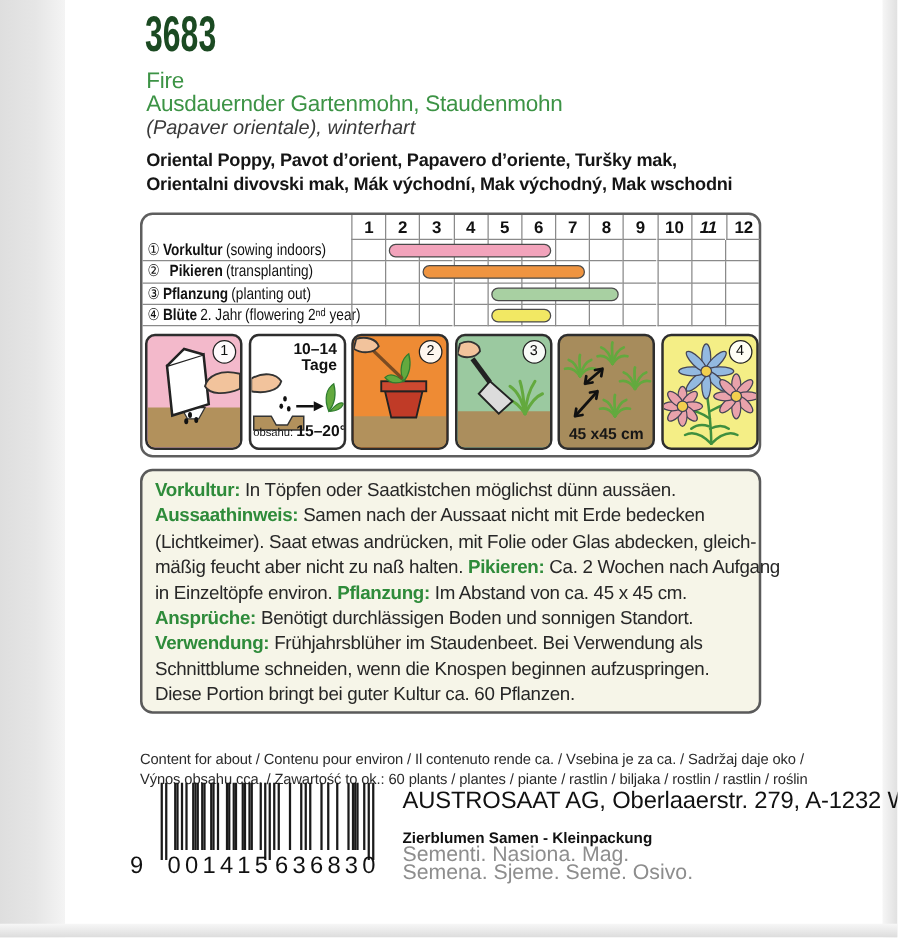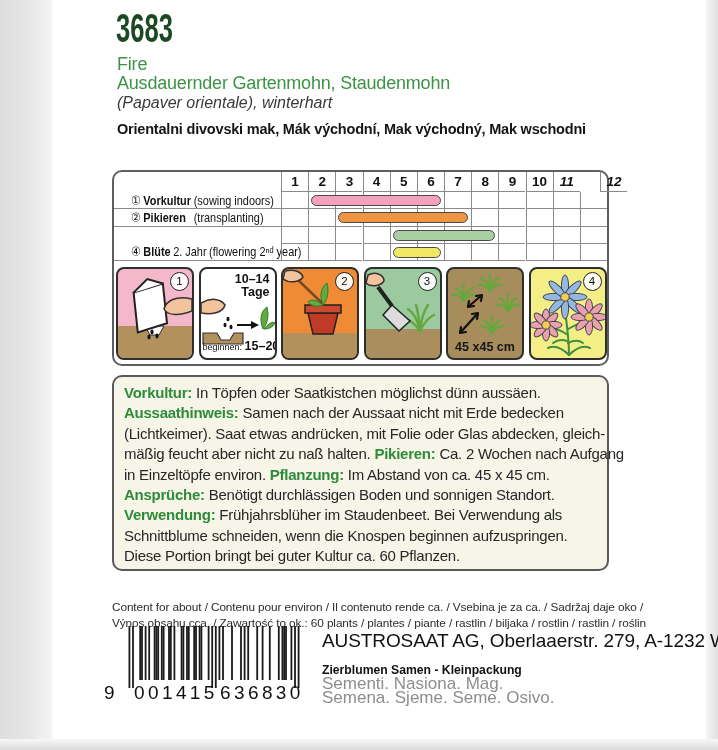--- a/index.html
+++ b/index.html
@@ -27,21 +27,21 @@
   #names{position:absolute;left:117px;top:120px;font-size:14.5px;font-weight:bold;
     line-height:18.5px;letter-spacing:-.2px;color:#151515;white-space:nowrap}
 
   #calendar{position:absolute;left:112px;top:170px;width:497px;height:196px;
     border:2px solid #5e5e5e;border-radius:10px;background:#fff;box-sizing:border-box}
   #cal-table{position:absolute;left:0;top:0;width:493px;height:89px}
   .hcell{position:absolute;box-sizing:border-box;border-left:1px solid #8a8a8a;border-bottom:1px solid #8a8a8a;
     font-size:13.5px;font-weight:bold;display:flex;align-items:center;justify-content:center}
   .cell{position:absolute;box-sizing:border-box;border-left:1px solid #8a8a8a;border-bottom:1px solid #8a8a8a}
   .lcell{position:absolute;left:0;box-sizing:border-box;border-bottom:1px solid #8a8a8a;
-    display:flex;align-items:center;padding-left:17px;white-space:nowrap;overflow:visible}
+    display:flex;align-items:center;padding-left:4px;white-space:nowrap;overflow:visible}
   .lcell .inner{transform:scaleX(.84);transform-origin:left center;white-space:nowrap;font-size:13px}
   .lcell .num{margin-right:3px}
   .lcell .de{font-weight:bold;display:inline-block}
   .lcell .mid{margin-left:3px}
   .lcell .en{margin-left:3px}
   .bar{position:absolute;height:11px;border-radius:6px;border:1.2px solid #4a4a4a;box-sizing:border-box}
 
   #pictos{position:absolute;left:2px;top:95px;display:flex;gap:4.5px}
   .tile{position:relative;width:78px;height:93px;border:2px solid #2e2e2e;border-radius:8px;box-sizing:border-box;overflow:hidden}
   .tile svg{position:absolute;left:0;top:0}
@@ -82,69 +82,73 @@
 
   <div id="artnum">3683</div>
 
   <div id="titleblock">
     <div class="variety">Fire</div>
     <div class="title-de">Ausdauernder Gartenmohn, Staudenmohn</div>
     <div class="subtitle">(Papaver orientale), winterhart</div>
   </div>
 
   <div id="names">
+    <div>Oriental Poppy, Pavot d’orient, Papavero d’oriente, Turšky mak,</div>
     <div>Orientalni divovski mak, Mák východní, Mak východný, Mak wschodni</div>
   </div>
 
   <div id="calendar">
     <div id="cal-table">
         <div class="hcell" style="left: 167px; top: 0px; width: 27.1667px; height: 20px;">1</div>
         <div class="hcell" style="left: 194.167px; top: 0px; width: 27.1667px; height: 20px;">2</div>
         <div class="hcell" style="left: 221.333px; top: 0px; width: 27.1667px; height: 20px;">3</div>
         <div class="hcell" style="left: 248.5px; top: 0px; width: 27.1667px; height: 20px;">4</div>
         <div class="hcell" style="left: 275.667px; top: 0px; width: 27.1667px; height: 20px;">5</div>
         <div class="hcell" style="left: 302.833px; top: 0px; width: 27.1667px; height: 20px;">6</div>
         <div class="hcell" style="left: 330px; top: 0px; width: 27.1667px; height: 20px;">7</div>
         <div class="hcell" style="left: 357.167px; top: 0px; width: 27.1667px; height: 20px;">8</div>
         <div class="hcell" style="left: 384.333px; top: 0px; width: 27.1667px; height: 20px;">9</div>
         <div class="hcell" style="left: 411.5px; top: 0px; width: 27.1667px; height: 20px;">10</div>
         <div class="hcell" style="left: 438.667px; top: 0px; width: 27.1667px; height: 20px; font-style: italic;">11</div>
-        <div class="hcell" style="left: 486px; top: 0px; width: 27.1667px; height: 20px; font-style: italic;">12</div>
+        <div class="hcell" style="left: 467px; top: 0px; width: 27.1667px; height: 20px;">12</div>
         <div class="lcell" style="top: 20px; width: 168px; height: 17.25px;">
           <span class="inner"><span class="num">①</span><span class="de" style="min-width: 57px;">Vorkultur</span><span class="en">(sowing indoors)</span></span>
         </div>
         <div class="cell" style="left: 167px; top: 20px; width: 27.1667px; height: 17.25px;"></div>
         <div class="cell" style="left: 194.167px; top: 20px; width: 27.1667px; height: 17.25px;"></div>
         <div class="cell" style="left: 221.333px; top: 20px; width: 27.1667px; height: 17.25px;"></div>
         <div class="cell" style="left: 248.5px; top: 20px; width: 27.1667px; height: 17.25px;"></div>
         <div class="cell" style="left: 275.667px; top: 20px; width: 27.1667px; height: 17.25px;"></div>
         <div class="cell" style="left: 302.833px; top: 20px; width: 27.1667px; height: 17.25px;"></div>
         <div class="cell" style="left: 330px; top: 20px; width: 27.1667px; height: 17.25px;"></div>
         <div class="cell" style="left: 357.167px; top: 20px; width: 27.1667px; height: 17.25px;"></div>
         <div class="cell" style="left: 384.333px; top: 20px; width: 27.1667px; height: 17.25px;"></div>
         <div class="cell" style="left: 411.5px; top: 20px; width: 27.1667px; height: 17.25px;"></div>
         <div class="cell" style="left: 438.667px; top: 20px; width: 27.1667px; height: 17.25px;"></div>
         <div class="cell" style="left: 465.833px; top: 20px; width: 27.1667px; height: 17.25px;"></div>
         <div class="bar" style="left: 197.167px; top: 23.125px; width: 129.833px; background: rgb(242, 163, 187);"></div>
-        <div class="lcell" style="top: 37.25px; width: 168px; height: 17.25px;">
+        <div class="lcell" style="top: 37.25px; width: 168px; height: 17.25px; text-align: right;">
           <span class="inner"><span class="num">②</span><span class="de" style="min-width: 57px;">Pikieren</span><span class="en">(transplanting)</span></span>
         </div>
         <div class="cell" style="left: 167px; top: 37.25px; width: 27.1667px; height: 17.25px;"></div>
         <div class="cell" style="left: 194.167px; top: 37.25px; width: 27.1667px; height: 17.25px;"></div>
         <div class="cell" style="left: 221.333px; top: 37.25px; width: 27.1667px; height: 17.25px;"></div>
         <div class="cell" style="left: 248.5px; top: 37.25px; width: 27.1667px; height: 17.25px;"></div>
         <div class="cell" style="left: 275.667px; top: 37.25px; width: 27.1667px; height: 17.25px;"></div>
         <div class="cell" style="left: 302.833px; top: 37.25px; width: 27.1667px; height: 17.25px;"></div>
         <div class="cell" style="left: 330px; top: 37.25px; width: 27.1667px; height: 17.25px;"></div>
         <div class="cell" style="left: 357.167px; top: 37.25px; width: 27.1667px; height: 17.25px;"></div>
         <div class="cell" style="left: 384.333px; top: 37.25px; width: 27.1667px; height: 17.25px;"></div>
         <div class="cell" style="left: 411.5px; top: 37.25px; width: 27.1667px; height: 17.25px;"></div>
         <div class="cell" style="left: 438.667px; top: 37.25px; width: 27.1667px; height: 17.25px;"></div>
         <div class="cell" style="left: 465.833px; top: 37.25px; width: 27.1667px; height: 17.25px;"></div>
         <div class="bar" style="left: 224.333px; top: 40.375px; width: 129.833px; background: rgb(239, 148, 64);"></div>
+        <div class="lcell" style="top: 54.5px; width: 168px; height: 17.25px;">
+          <span class="inner"><span class="num">③</span><span class="de" style="min-width: 57px;">Pflanzung</span><span class="en">(planting out)</span></span>
+        </div>
         <div class="cell" style="left: 167px; top: 54.5px; width: 27.1667px; height: 17.25px;"></div>
         <div class="cell" style="left: 194.167px; top: 54.5px; width: 27.1667px; height: 17.25px;"></div>
         <div class="cell" style="left: 221.333px; top: 54.5px; width: 27.1667px; height: 17.25px;"></div>
         <div class="cell" style="left: 248.5px; top: 54.5px; width: 27.1667px; height: 17.25px;"></div>
         <div class="cell" style="left: 275.667px; top: 54.5px; width: 27.1667px; height: 17.25px;"></div>
         <div class="cell" style="left: 302.833px; top: 54.5px; width: 27.1667px; height: 17.25px;"></div>
         <div class="cell" style="left: 330px; top: 54.5px; width: 27.1667px; height: 17.25px;"></div>
         <div class="cell" style="left: 357.167px; top: 54.5px; width: 27.1667px; height: 17.25px;"></div>
         <div class="cell" style="left: 384.333px; top: 54.5px; width: 27.1667px; height: 17.25px;"></div>
         <div class="cell" style="left: 411.5px; top: 54.5px; width: 27.1667px; height: 17.25px;"></div>
@@ -193,21 +197,21 @@
       <ellipse cx="30" cy="58" rx="1.5" ry="2.2" fill="#111"></ellipse>
       <line x1="36" y1="56" x2="50" y2="56" stroke="#111" stroke-width="2"></line>
       <polygon points="50,52 58,56 50,60" fill="#111"></polygon>
       <path d="M62,60 C58,50 60,42 66,38 C68,46 67,54 62,60 Z" fill="#63a93e" stroke="#2f7d2f"></path>
       <path d="M63,60 C68,54 72,52 74,54 C72,58 68,60 63,60 Z" fill="#63a93e" stroke="#2f7d2f"></path>
           </svg>
           <div class="days">
             <div>10–14</div>
             <div>Tage</div>
           </div>
-          <div class="optimal"><span class="ol">beginnen: </span><span class="ov">15–20°C</span></div>
+          <div class="optimal"><span class="ol">obsahu: </span><span class="ov">15–20°C</span></div>
         </div>
         <div class="tile" style="background: rgb(238, 139, 52);">
           <svg width="74" height="89" viewBox="0 0 74 89">
             <rect x="0" y="64" width="74" height="25" fill="#b2915c"></rect>
       <path d="M25,44 h30 l-5,21 h-20 z" fill="#c03b27" stroke="#222" stroke-width="1.5"></path>
       <rect x="22" y="36" width="36" height="8" fill="#cd4930" stroke="#222" stroke-width="1.5"></rect>
       <path d="M40,36 C36,28 38,18 44,14 C46,22 45,30 40,36 Z" fill="#63a93e" stroke="#2f7d2f"></path>
       <path d="M40,36 C33,30 28,30 25,33 C29,38 35,38 40,36 Z" fill="#63a93e" stroke="#2f7d2f"></path>
       <line x1="14" y1="10" x2="39" y2="34" stroke="#7a4b22" stroke-width="2.5"></line>
       <path d="M2,2 C10,0 18,2 20,8 C16,14 6,14 0,10 Z" fill="#f2c39c" stroke="#333" stroke-width="1.5"></path>

